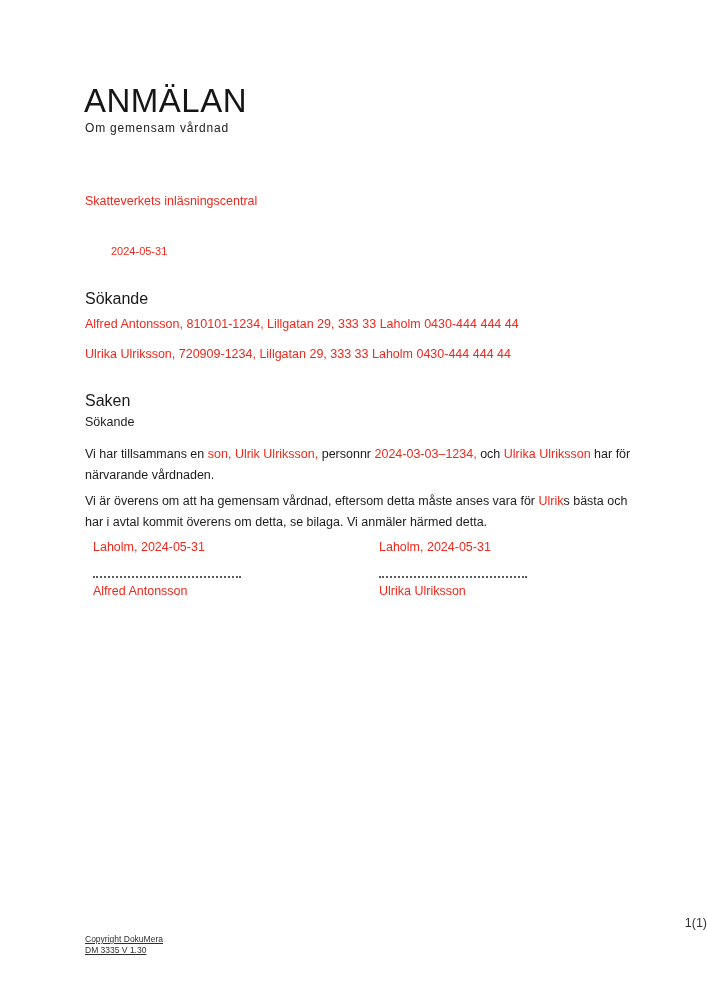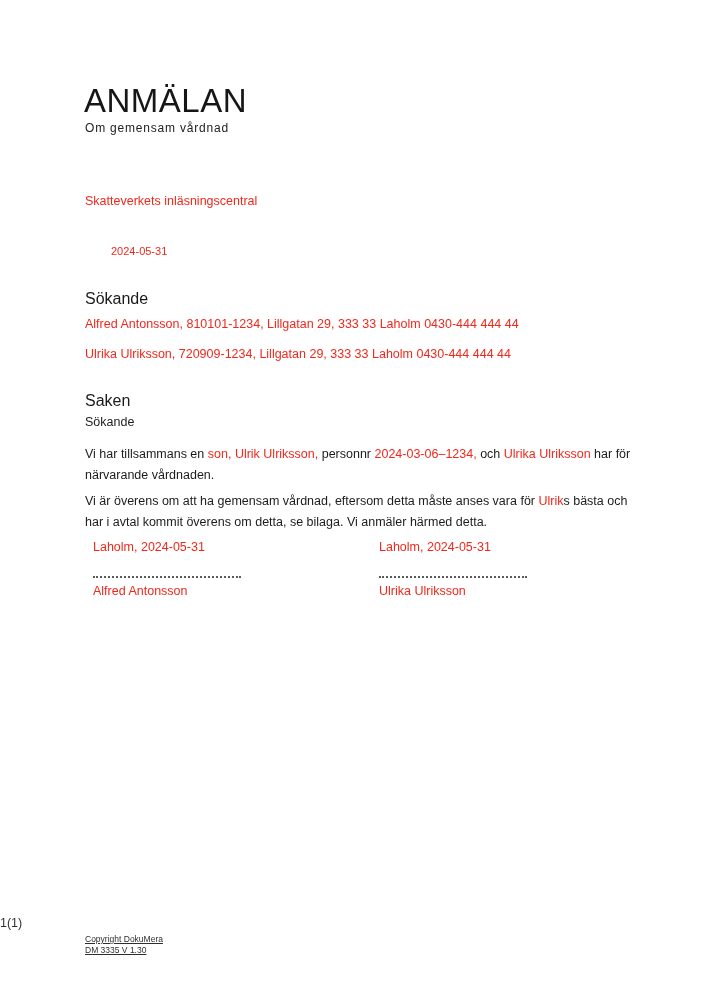--- a/index.html
+++ b/index.html
@@ -87,21 +87,21 @@
     width: 148px;
     height: 0;
     border-bottom: 2px dotted #5a5a5a;
   }
   .sig-name {
     margin-top: 6px;
   }
 
   .page-number {
     left: 0; right: 0; top: 916px;
-    text-align: left;
+    text-align: right;
     font-size: 12.5px;
     color: #333333;
   }
   .footer {
     left: 85px; top: 934px;
     font-size: 8.5px;
     line-height: 11px;
     color: #2e2e2e;
     text-decoration: underline;
   }
@@ -118,21 +118,21 @@
 
 <div class="abs doc-date red">2024-05-31</div>
 
 <div class="abs section-heading h-sokande">Sökande</div>
 <div class="abs applicant applicant-1 red">Alfred Antonsson, 810101-1234, Lillgatan 29, 333 33 Laholm 0430-444 444 44</div>
 <div class="abs applicant applicant-2 red">Ulrika Ulriksson, 720909-1234, Lillgatan 29, 333 33 Laholm 0430-444 444 44</div>
 
 <div class="abs section-heading h-saken">Saken</div>
 <div class="abs subject">Sökande</div>
 
-<div class="abs para para-1"><span>Vi har tillsammans en </span><span class="red">son,</span><span> </span><span class="red">Ulrik Ulriksson,</span><span> personnr </span><span class="red">2024-03-06–1234,</span><span> och </span><span class="red">Ulrika Ulriksson</span><span> har för närvarande vårdnaden.</span></div>
+<div class="abs para para-1"><span>Vi har tillsammans en </span><span class="red">son,</span><span> </span><span class="red">Ulrik Ulriksson,</span><span> personnr </span><span class="red">2024-03-03–1234,</span><span> och </span><span class="red">Ulrika Ulriksson</span><span> har för närvarande vårdnaden.</span></div>
 
 <div class="abs para para-2"><span>Vi är överens om att ha gemensam vårdnad, eftersom detta måste anses vara för </span><span class="red">Ulrik</span><span>s bästa och har i avtal kommit överens om detta, se bilaga. Vi anmäler härmed detta.</span></div>
 
 <div class="abs sig-col sig-col-left">
   <div class="red">Laholm, 2024-05-31</div>
   <div class="sig-line"></div>
   <div class="sig-name red">Alfred Antonsson</div>
 </div>
 
 <div class="abs sig-col sig-col-right">

